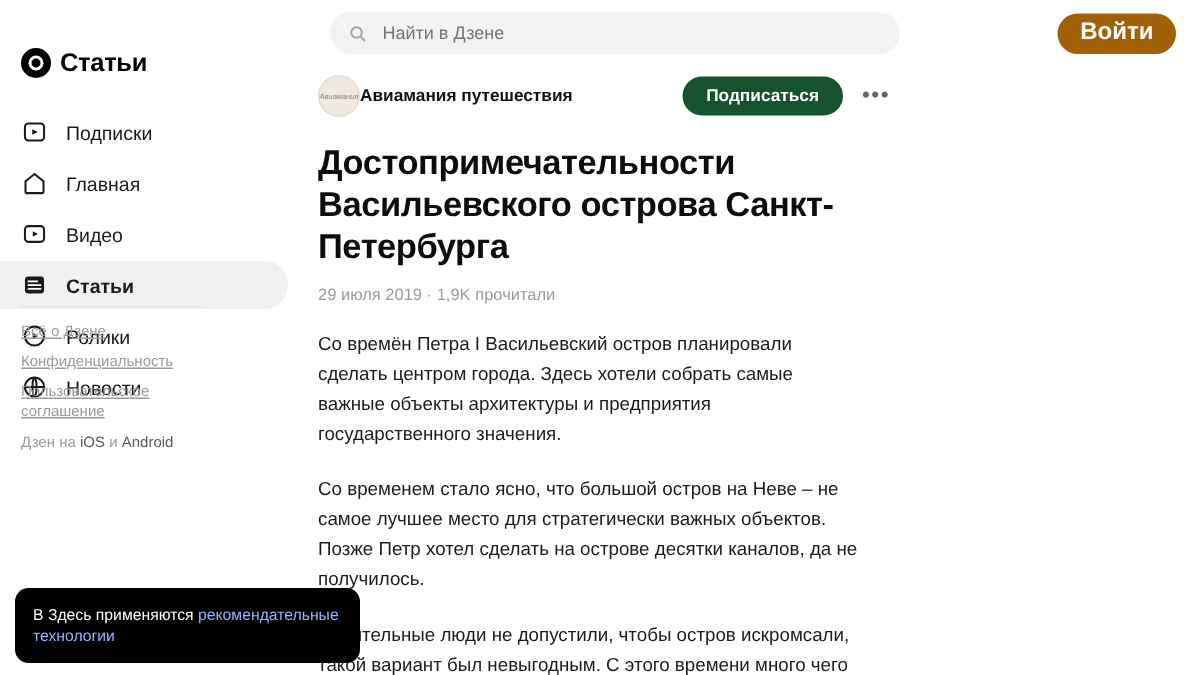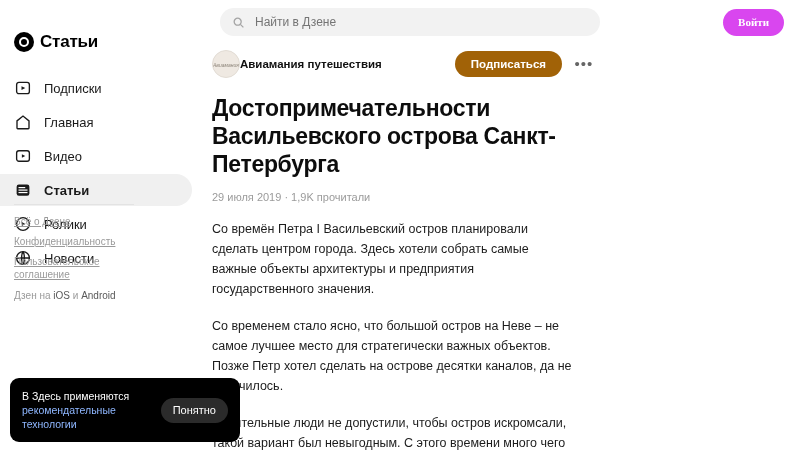--- a/index.html
+++ b/index.html
@@ -146,30 +146,30 @@
     border: 0;
     background: transparent;
     outline: none;
     font-family: "Liberation Sans", sans-serif;
     font-size: 12px;
     color: #7b7b7b;
     width: 100%;
   }
   .login-btn {
     margin-left: auto;
-    background: #d946ef;
+    background: #a16207;
     color: #fff;
-    font-size: 11px;
+    font-size: 16px;
     font-weight: bold;
     border: 0;
     border-radius: 14px;
     height: 27px;
     padding: 0 15px;
     cursor: pointer;
-    font-family: Liberation Serif, serif;
+    font-family: Liberation Sans, sans-serif;
   }
 
   .article {
     padding: 6px 0 0 12px;
     max-width: 420px;
   }
   .avatar {
     width: 28px;
     height: 28px;
     border-radius: 50%;
@@ -182,21 +182,21 @@
     color: #8d857a;
     text-align: center;
     line-height: 28px;
     font-style: italic;
   }
   .channel-meta { display: flex; flex-direction: row; gap: 2px; }
   .channel-name { font-size: 11.5px; font-weight: bold; color: #111; }
   .channel-subs { font-size: 10px; color: #8d8d8d; }
   .sub-btn {
     margin-left: auto;
-    background: #a16207;
+    background: #14532d;
     color: #fff;
     border: 0;
     border-radius: 14px;
     height: 26px;
     padding: 0 16px;
     font-size: 11.5px;
     font-weight: bold;
     cursor: pointer;
     font-family: "Liberation Sans", sans-serif;
   }
@@ -369,16 +369,15 @@
       <p class="para">Со временем стало ясно, что большой остров на Неве – не самое лучшее место для стратегически важных объектов. Позже Петр хотел сделать на острове десятки каналов, да не получилось.</p>
       <p class="para">Влиятельные люди не допустили, чтобы остров искромсали, такой вариант был невыгодным. С этого времени много чего изменилось, Васильевский остров считается туристической достопримечательностью Санкт-Петербурга, здесь собраны десятки интересных объектов и мест.</p>
 
     </article>
   </section>
 
   <div class="cookie">
     <div class="cookie-text">
       <span>В Здесь применяются </span><a href="#">рекомендательные технологии</a>
     </div>
-    <button class="cookie-btn">Понятно</button>
   </div>
 
 </div>
 
 </body></html>

